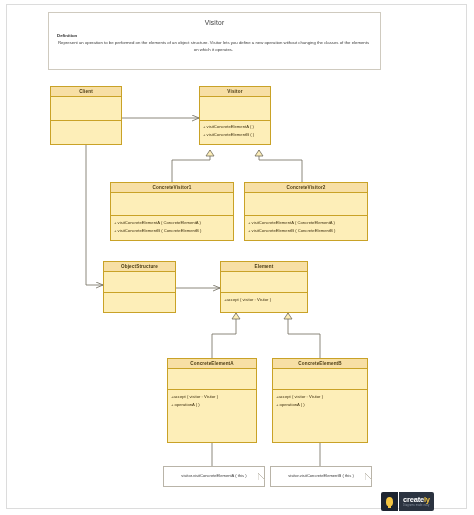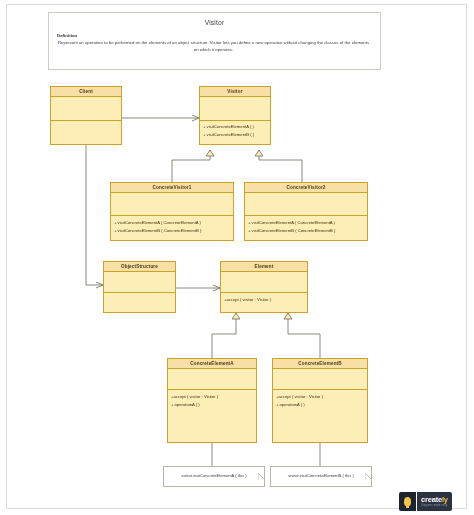--- a/index.html
+++ b/index.html
@@ -117,21 +117,21 @@
     white-space: nowrap;
   }
   .note .foldline {
     position: absolute;
     right: -1px; top: -1px;
     width: 7px; height: 7px;
   }
   
   .logo {
     position: absolute;
-    left: 399px; top: 487px;
+    left: 381px; top: 487px;
     height: 29px;
     display: flex;
     align-items: center;
   }
   .logo-bulb {
     width: 17px; height: 19px;
     background: #1d2430;
     border-radius: 2px 0 0 2px;
     display: flex;
     align-items: center;

